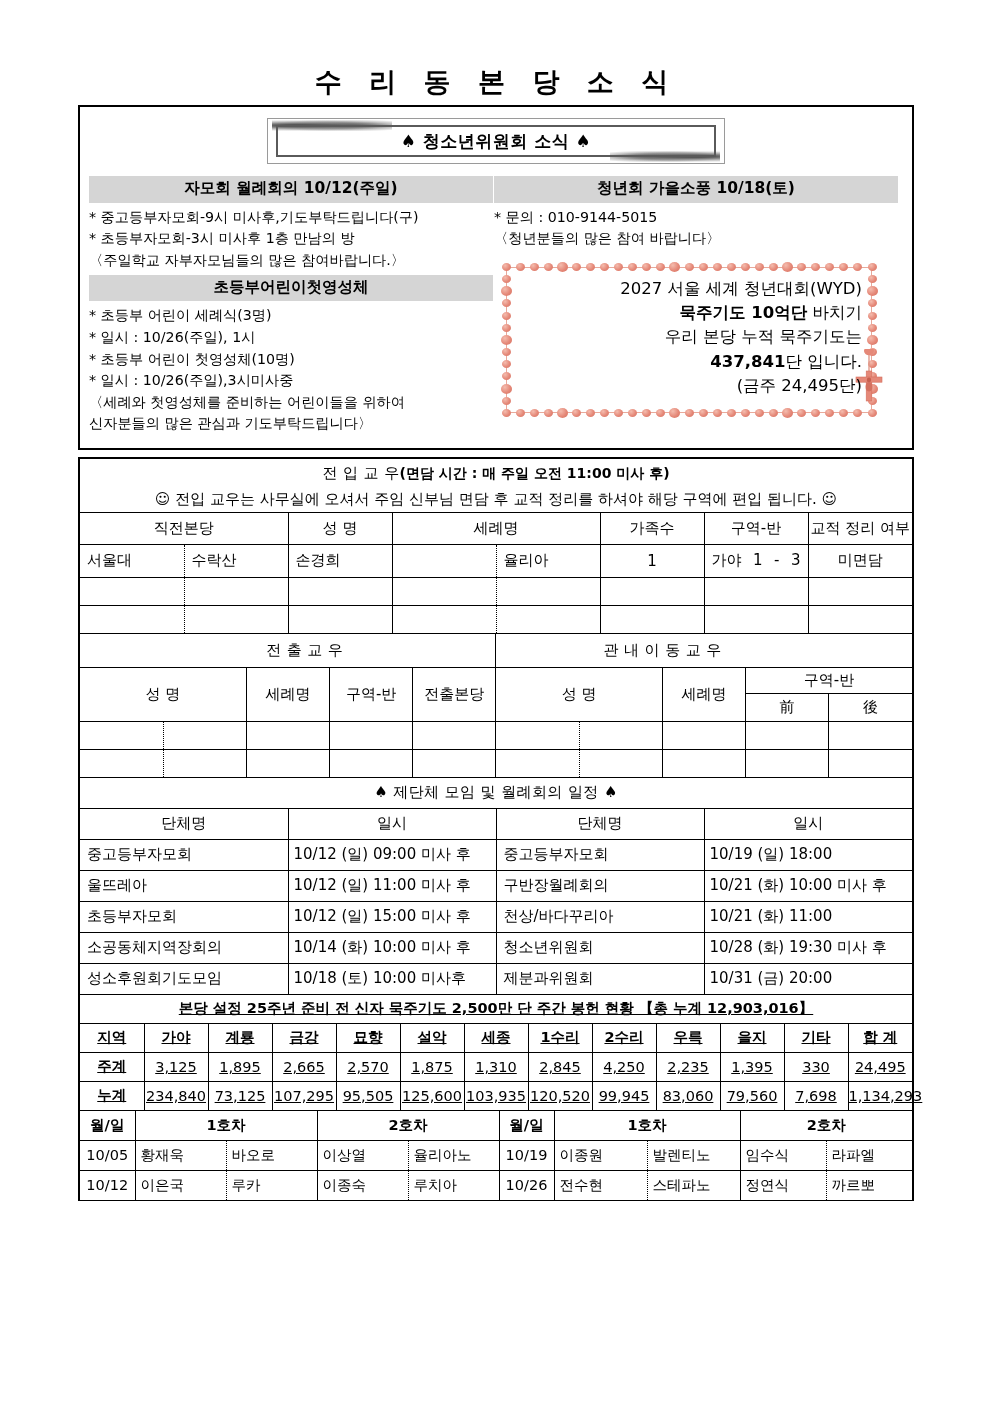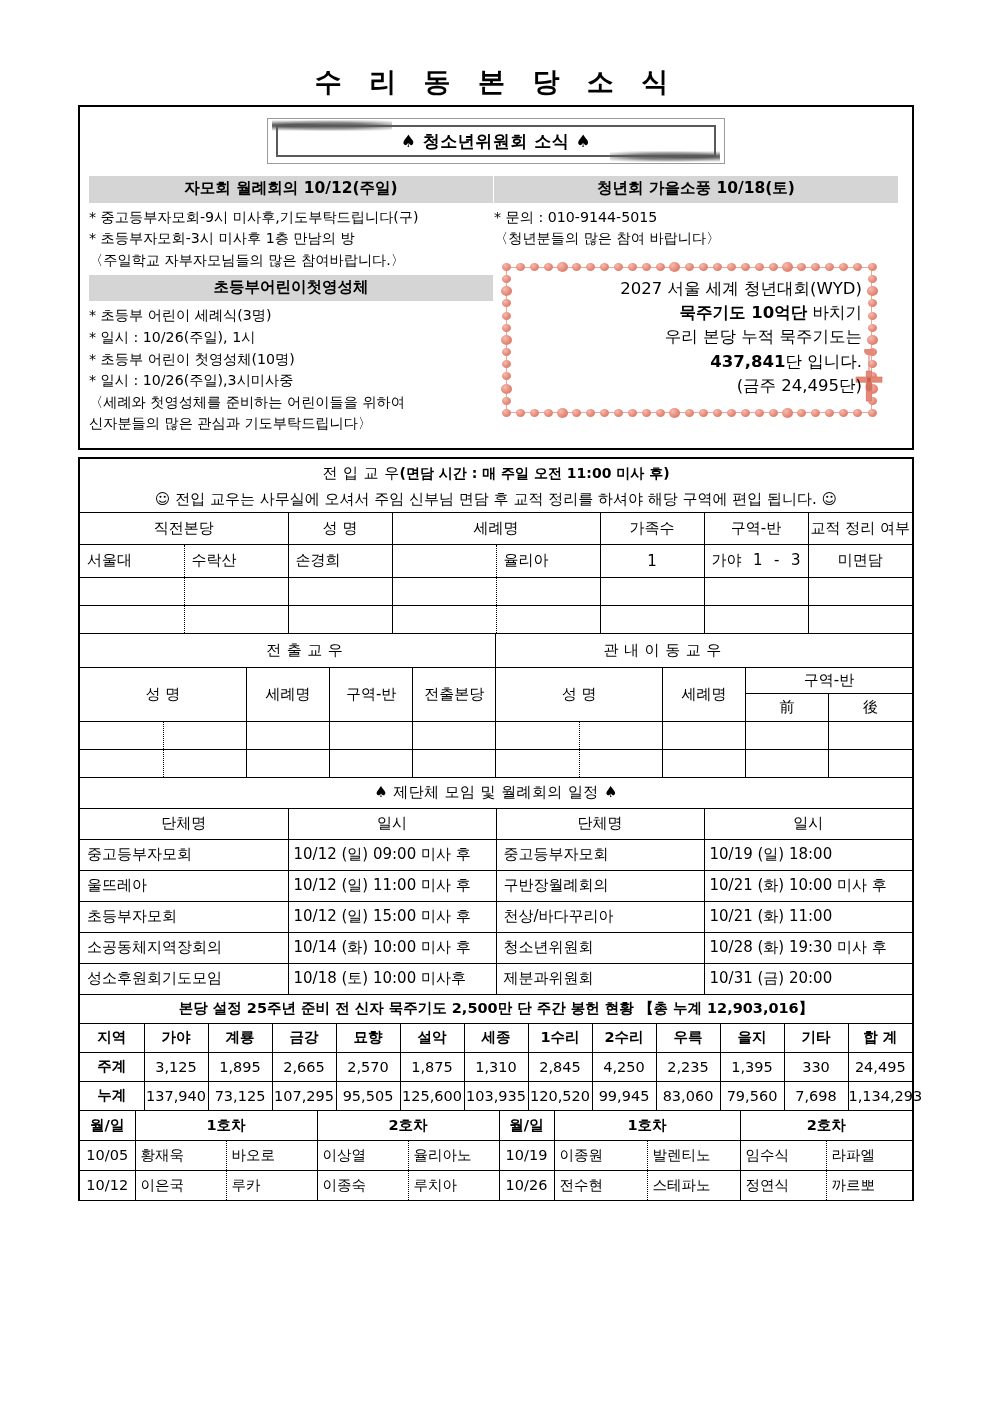--- a/index.html
+++ b/index.html
@@ -514,21 +514,21 @@
             </td>
         <td class="gdate">10/18 (토) 10:00 미사후</td>
         <td>
               <span class="spread">제분과위원회</span>
             </td>
         <td class="gdate" style="border-right:none;">10/31 (금) 20:00</td>
       </tr>
     </tbody>
       </table>
 
-    <table class="t" id="stats-table" style="margin-top:-1px;">
+    <table class="t" id="stats-table" style="margin-top:-1px;text-decoration:underline;">
       <tbody>
           <tr>
         <td id="stats-title" colspan="13" style="border-left:none;border-right:none;">본당 설정 25주년 준비 전 신자 묵주기도 2,500만 단 주간 봉헌 현황 【총 누계 12,903,016】</td>
       </tr>
       <tr>
         <td class="hd" style="border-left:none;width:52px;">지역</td>
         <td class="hd">가야</td>
         <td class="hd">계룡</td>
         <td class="hd">금강</td>
         <td class="hd">묘향</td>
@@ -551,21 +551,21 @@
         <td>1,310</td>
         <td>2,845</td>
         <td>4,250</td>
         <td>2,235</td>
         <td>1,395</td>
         <td>330</td>
         <td style="border-right:none;">24,495</td>
       </tr>
       <tr>
         <td class="rowlbl" style="border-left:none;">누계</td>
-        <td>137,940</td>
+        <td>234,840</td>
         <td>73,125</td>
         <td>107,295</td>
         <td>95,505</td>
         <td>125,600</td>
         <td>103,935</td>
         <td>120,520</td>
         <td>99,945</td>
         <td>83,060</td>
         <td>79,560</td>
         <td>7,698</td>

